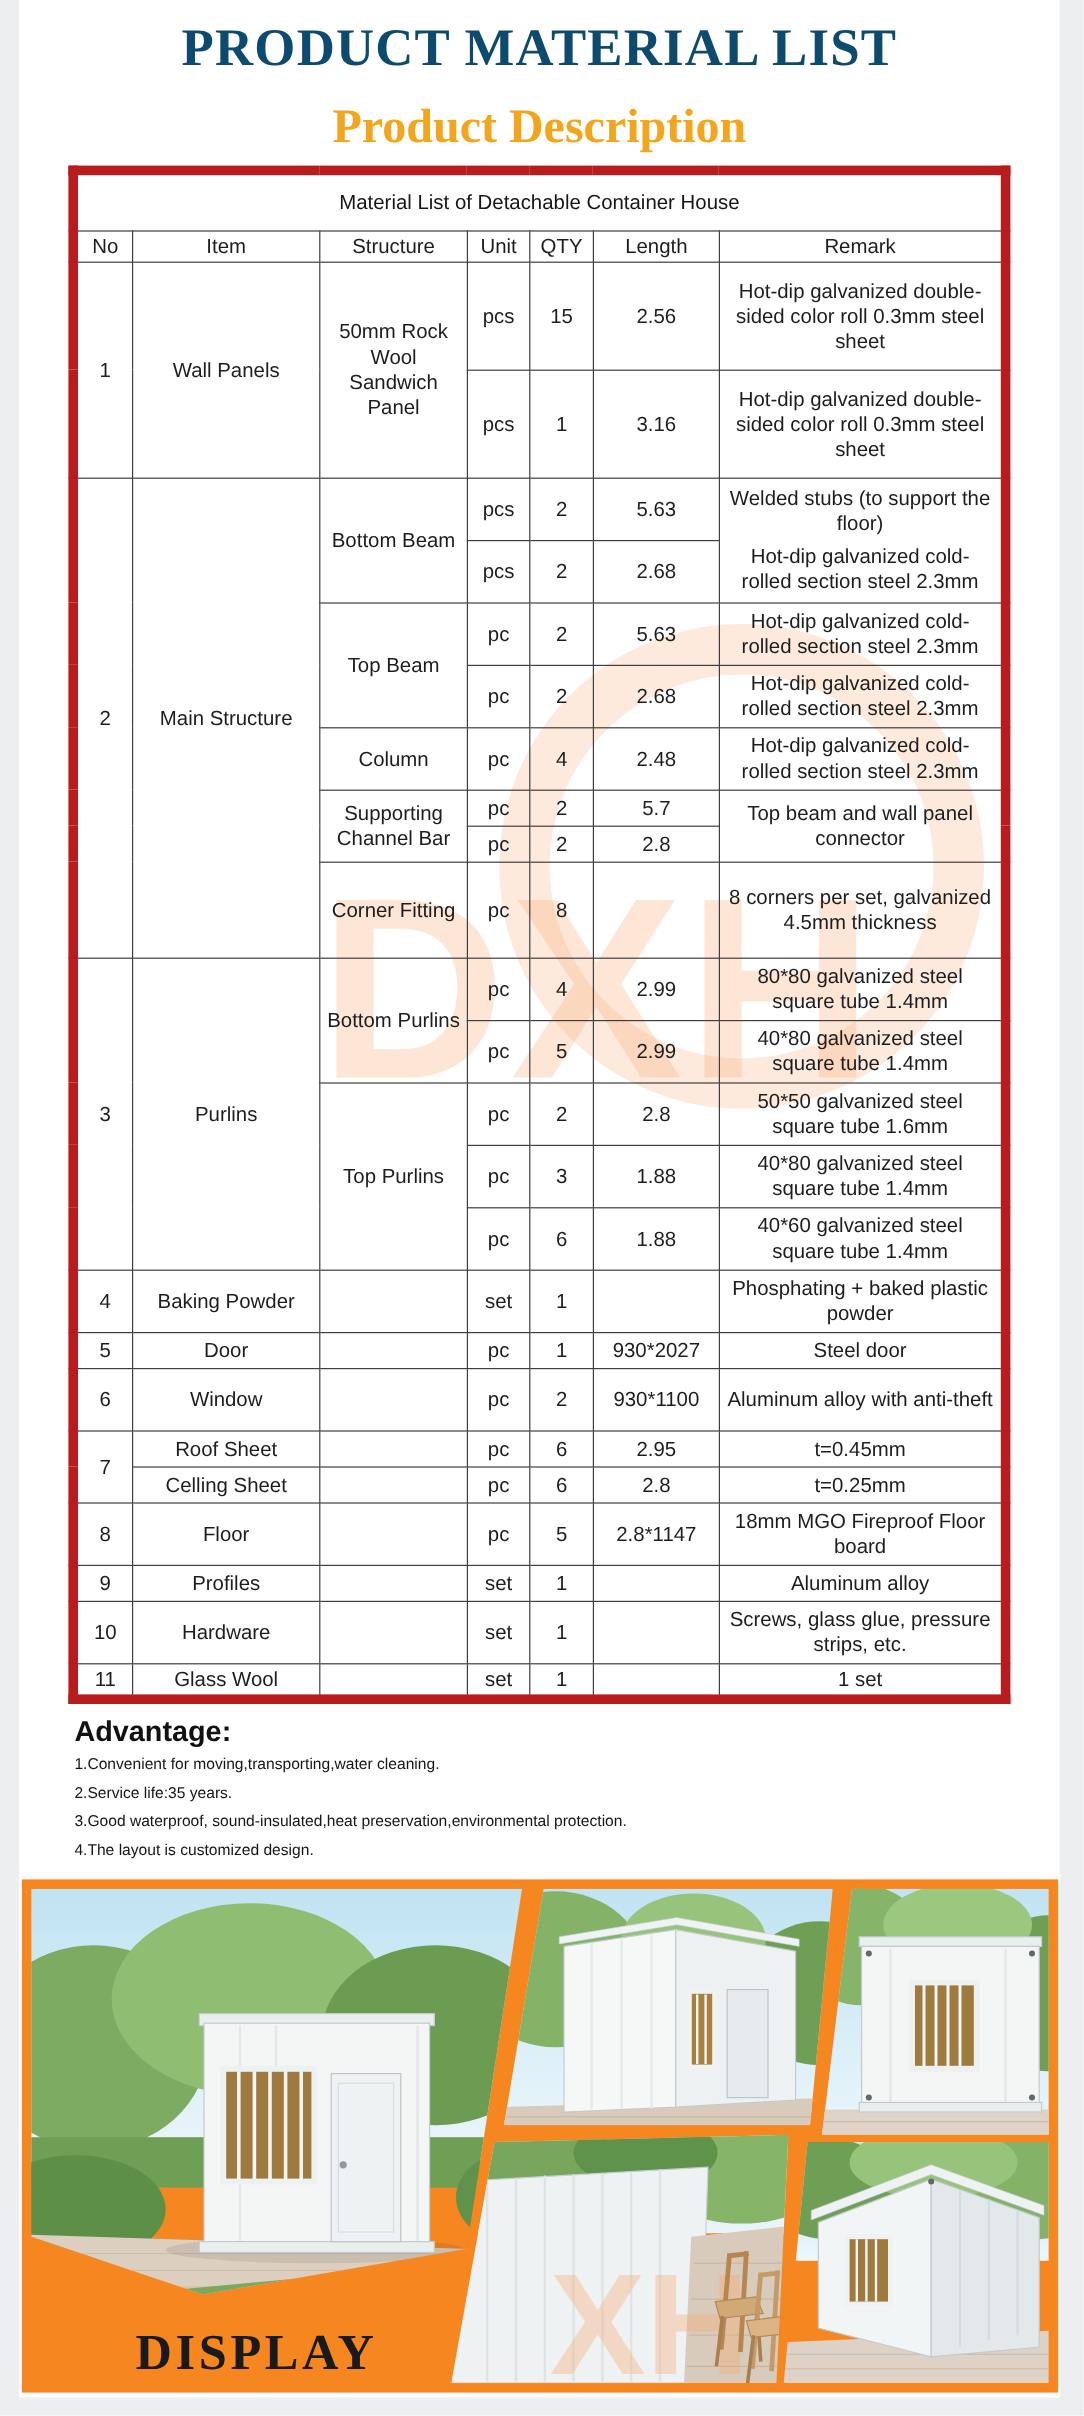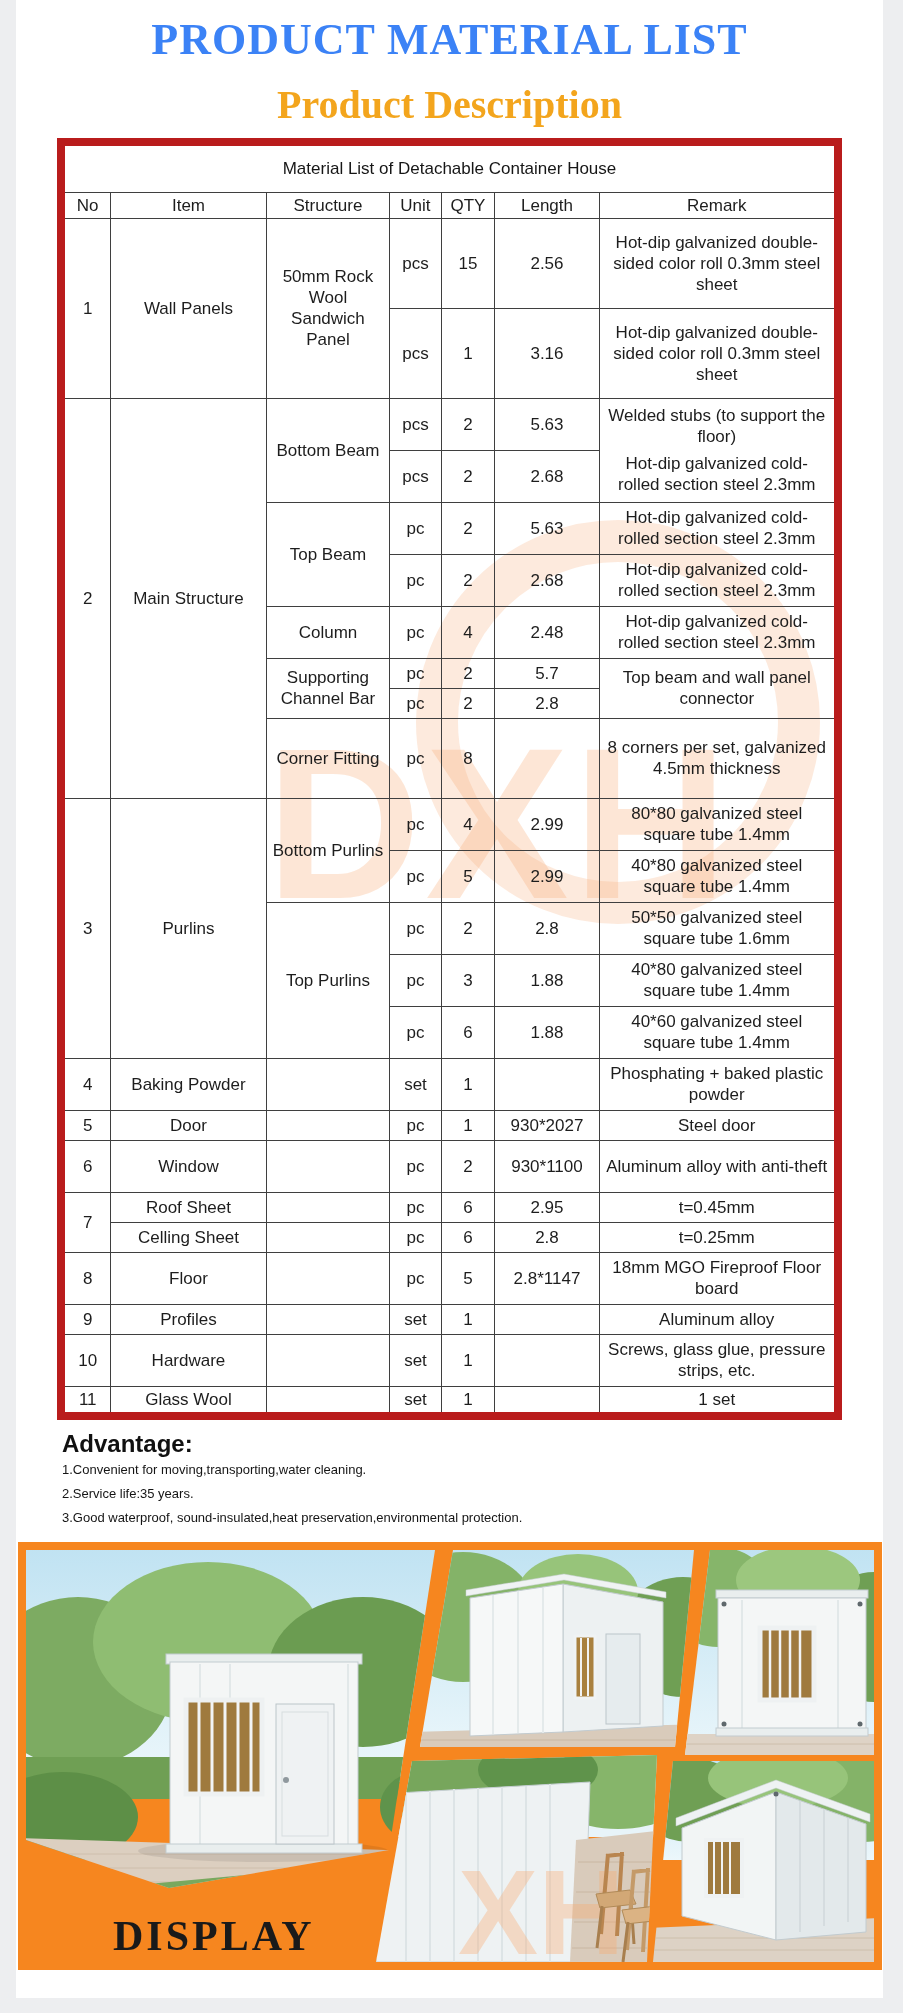--- a/index.html
+++ b/index.html
@@ -9,21 +9,21 @@
     font-family:"Liberation Sans","DejaVu Sans",sans-serif;
     color:#1d1d1d;
   }
   .page{
     position:absolute;left:16px;top:0;width:867px;height:1998px;
     background:#ffffff;overflow:hidden;
   }
   .main-title{
     margin-top:14px;text-align:center;
     font-family:"Liberation Serif","DejaVu Serif",serif;
-    font-weight:bold;font-size:44px;letter-spacing:1px;color:#3b82f6;
+    font-weight:bold;font-size:44px;letter-spacing:1px;color:#0c4a6e;
   }
   .sub-title{
     margin-top:16px;text-align:center;
     font-family:"Liberation Serif","DejaVu Serif",serif;
     font-weight:bold;font-size:40px;color:#F3A51D;
   }
   
   .wm-ring{
     position:absolute;left:400px;top:520px;width:320px;height:320px;
     border:42px solid rgba(247,171,120,0.25);border-radius:50%;z-index:1;
@@ -273,20 +273,21 @@
       <td>1 set</td>
     </tr>
   </tbody>
     </table>
 
   <div class="advantage">
     <div class="adv-head">Advantage:</div>
     <div class="adv-line">1.Convenient for moving,transporting,water cleaning.</div>
     <div class="adv-line">2.Service life:35 years.</div>
     <div class="adv-line">3.Good waterproof, sound-insulated,heat preservation,environmental protection.</div>
+    <div class="adv-line">4.The layout is customized design.</div>
   </div>
 
   <div class="collage-wrap">
   <svg width="864" height="428" viewBox="0 0 864 428" xmlns="http://www.w3.org/2000/svg">
     <defs>
       <linearGradient id="skyg" x1="0" y1="0" x2="0" y2="1">
         <stop offset="0" stop-color="#bfe2f2"></stop>
             <stop offset="1" stop-color="#ecf7fb"></stop>
       </linearGradient>
       <clipPath id="p1">

